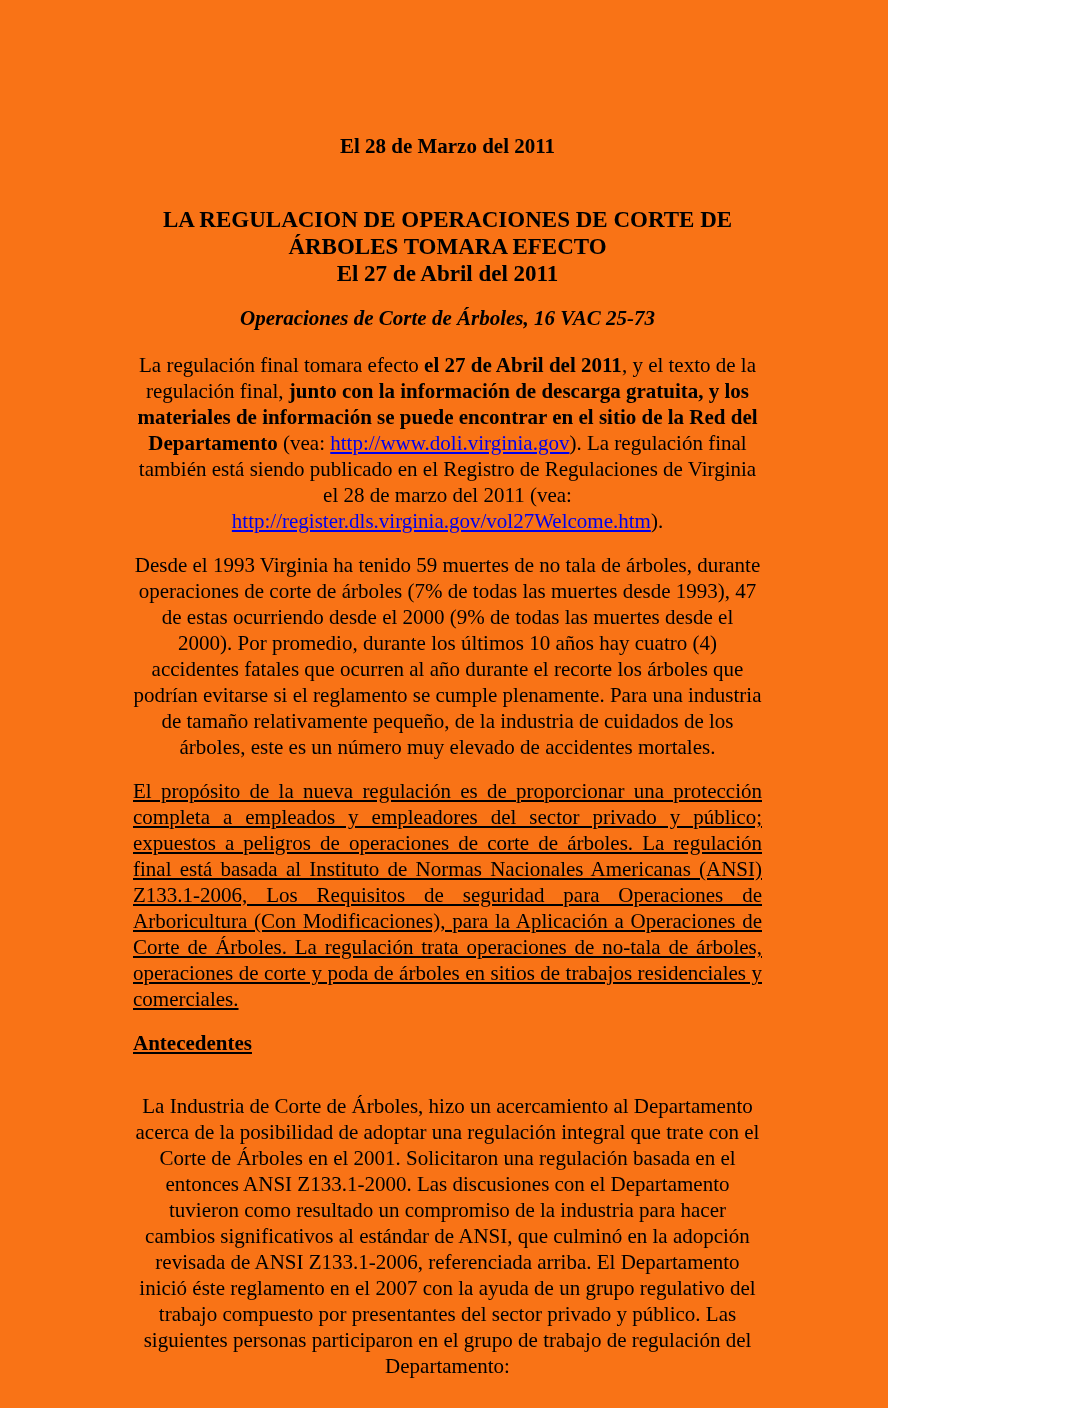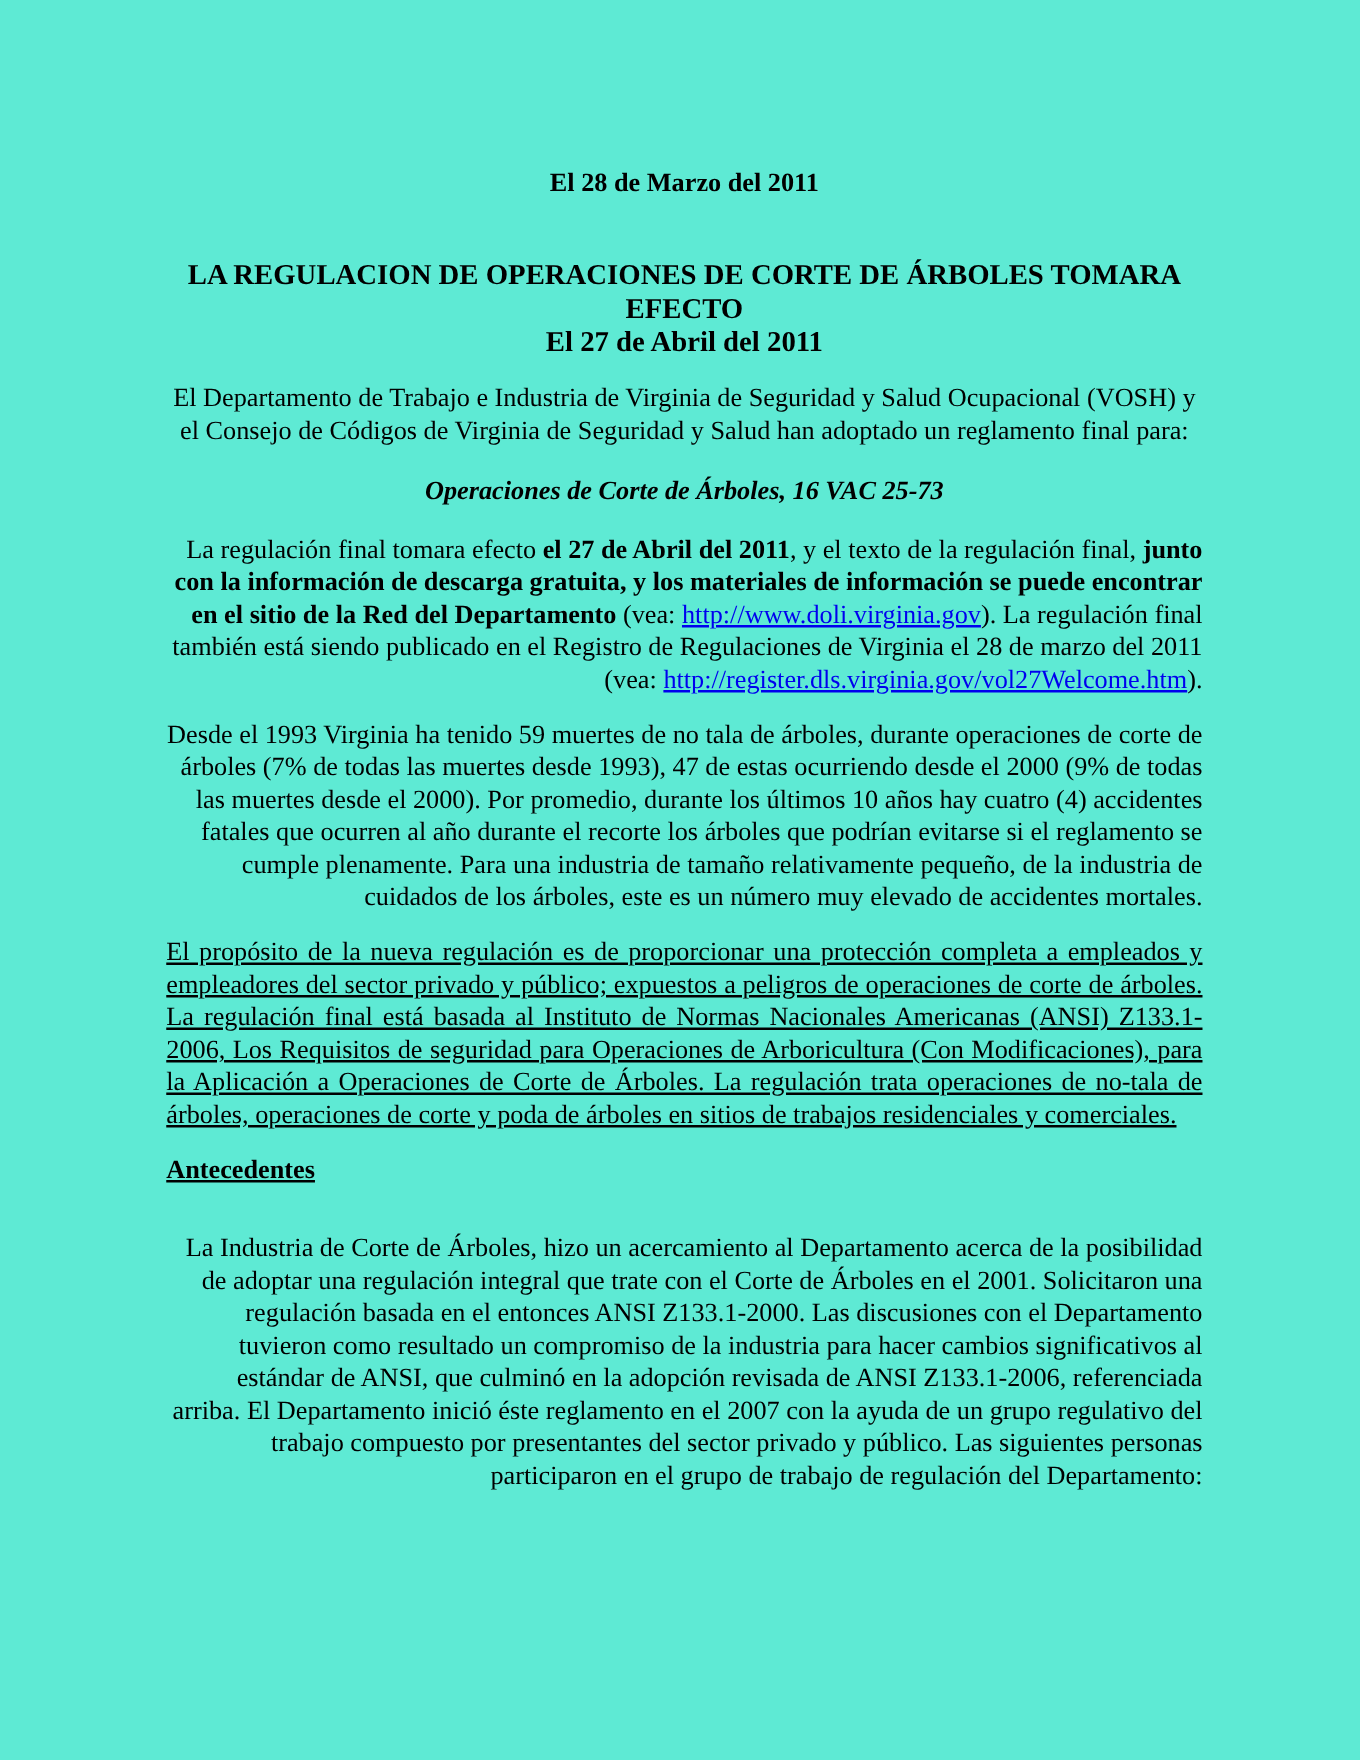--- a/index.html
+++ b/index.html
@@ -1,36 +1,36 @@
 <!DOCTYPE html>
 <html><head>
 <meta charset="utf-8">
 <style>
   html, body { margin: 0; padding: 0; background: #ffffff; }
   .page {
     position: relative;
-    width: 1088px;
+    width: 888px;
     height: 1408px;
-    background: #5eead4;
+    background: #f97316;
     font-family: "Liberation Serif", "DejaVu Serif", serif;
     font-size: 21px;
     color: #000000;
     overflow: hidden;
   }
   .content {
     padding: 133px 126px 0 133px;
   }
   p { margin: 0; line-height: 26px; }
   .center { text-align: center; }
   .bold { font-weight: bold; }
   .date-line { margin-bottom: 46px; line-height: 27px; }
   .title-block { margin: 0 0 18px 0; font-size: 23px; line-height: 27px; font-weight: bold; text-align: center; }
   .intro { margin-bottom: 22px; line-height: 26px; }
   .subtitle { margin-bottom: 20px; font-weight: bold; font-style: italic; line-height: 27px; }
-  .para { margin-bottom: 18px; text-align: right; }
+  .para { margin-bottom: 18px; text-align: center; }
   .para.justify { text-align: justify; text-decoration: underline; }
   .section-heading {
     margin-bottom: 36px;
     font-weight: bold;
     text-decoration: underline;
     line-height: 27px;
   }
   .person-line { padding-left: 64px; margin-bottom: 0; }
   a.doc-link {
     color: #0000EE;
@@ -44,21 +44,20 @@
 <div class="page">
   <div class="content">
 
     <p class="center bold date-line">El 28 de Marzo del 2011</p>
 
     <div class="title-block">
       <span>LA REGULACION DE OPERACIONES DE CORTE DE ÁRBOLES TOMARA EFECTO</span><br>
       <span>El 27 de Abril del 2011</span>
     </div>
 
-    <p class="center intro">El Departamento de Trabajo e Industria de Virginia de Seguridad y Salud Ocupacional (VOSH) y el Consejo de Códigos de Virginia de Seguridad y Salud han adoptado un reglamento final para:</p>
 
     <p class="center subtitle">Operaciones de Corte de Árboles, 16 VAC 25-73</p>
 
     <p class="para"><span>La regulación final tomara efecto </span><b>el 27 de Abril del 2011</b><span>, y el texto de la regulación final, </span><b>junto con la información de descarga gratuita, y los materiales de información se puede encontrar en el sitio de la Red del Departamento</b><span> (vea:  </span><a class="doc-link">http://www.doli.virginia.gov</a><span>).  La regulación final también está siendo publicado en el Registro de Regulaciones de Virginia el 28 de marzo del 2011 (vea: </span><a class="doc-link">http://register.dls.virginia.gov/vol27Welcome.htm</a><span>).</span></p>
 
     <p class="para">Desde el 1993 Virginia ha tenido 59 muertes de no tala de árboles, durante operaciones de corte de árboles (7% de todas las muertes desde 1993), 47 de estas ocurriendo desde el 2000 (9% de todas las muertes desde el 2000). Por promedio, durante los últimos 10 años hay cuatro (4) accidentes fatales que ocurren al año durante el recorte los árboles que podrían evitarse si el reglamento se cumple plenamente. Para una industria de tamaño relativamente pequeño, de la industria de cuidados de los árboles, este es un número muy elevado de accidentes mortales.</p>
 
     <p class="para justify">El propósito de la nueva regulación es de proporcionar una protección completa a empleados y empleadores del sector privado y público; expuestos a peligros de operaciones de corte de árboles. La regulación final está basada al Instituto de Normas Nacionales Americanas (ANSI) Z133.1-2006, Los Requisitos de seguridad para Operaciones de Arboricultura (Con Modificaciones), para la Aplicación a Operaciones de Corte de Árboles. La regulación trata operaciones de no-tala de árboles, operaciones de corte y poda de árboles en sitios de trabajos residenciales y comerciales.</p>
 
     <p class="section-heading">Antecedentes</p>

